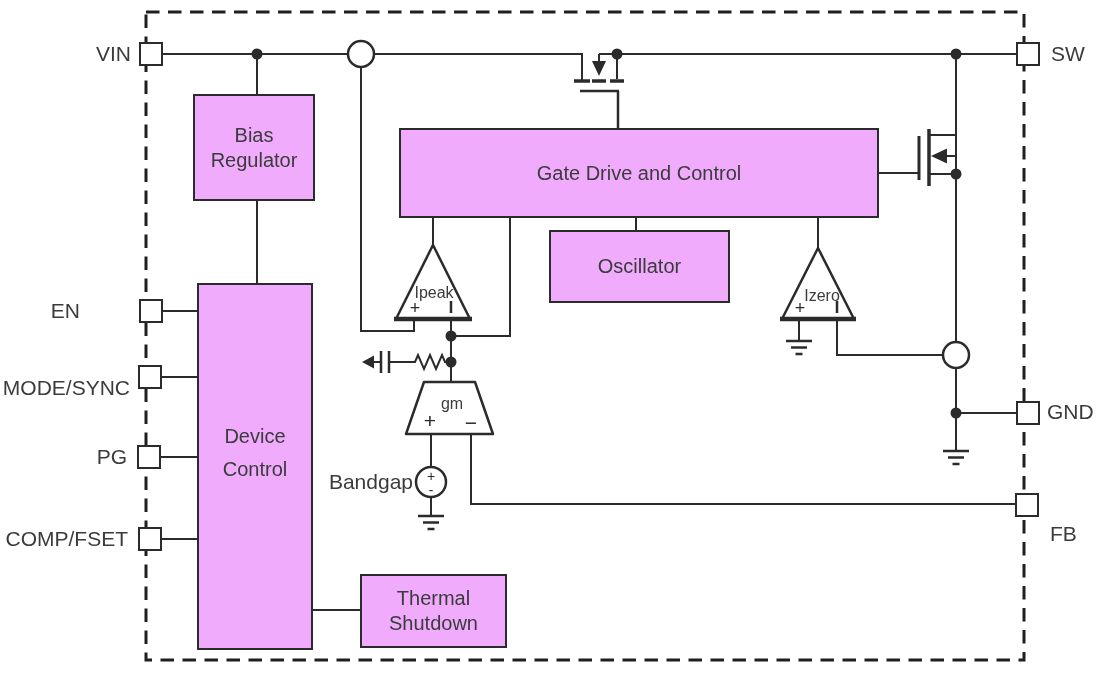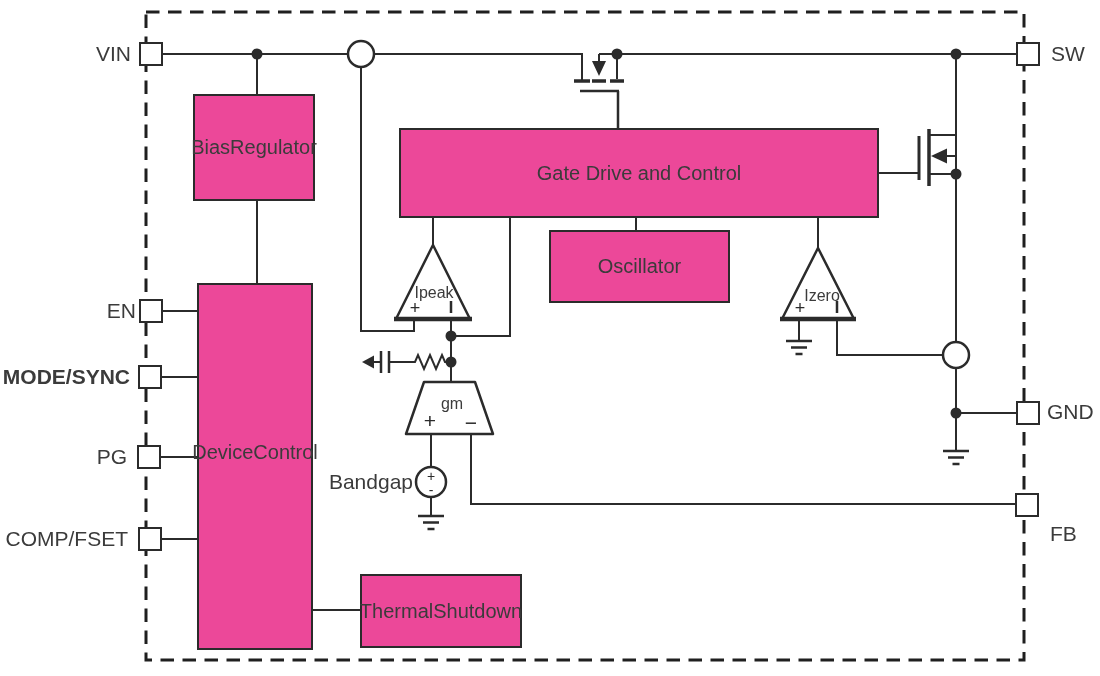--- a/index.html
+++ b/index.html
@@ -2,22 +2,22 @@
 <html><head>
 <meta charset="utf-8">
 <style>
   html,body{margin:0;padding:0;background:#fff;}
   .canvas{
     position:relative;width:1100px;height:676px;background:#fff;
     font-family:"Liberation Sans", sans-serif;overflow:hidden;
   }
   .canvas svg{position:absolute;left:0;top:0;z-index:1;}
   .block{
-    position:absolute;box-sizing:border-box;border:2.5px solid #2b2b2b;background:#ec4899;
-    display:flex;flex-direction:row;align-items:center;justify-content:center;
+    position:absolute;box-sizing:border-box;border:2.5px solid #2b2b2b;background:#f0abfc;
+    display:flex;flex-direction:column;align-items:center;justify-content:center;
     font-size:20px;color:#3b3b3b;line-height:25px;z-index:2;text-align:center;
   }
   .pin{
     position:absolute;box-sizing:border-box;width:24px;height:24px;
     border:2.5px solid #2b2b2b;background:#fff;z-index:2;
   }
   .lbl{
     position:absolute;z-index:3;color:#3b3b3b;font-size:21px;white-space:nowrap;
     transform:translate(-50%,-50%);
   }
@@ -131,37 +131,37 @@
   </div>
 
   <div class="block" style="left:399px;top:128px;width:480px;height:90px;">
     <span>Gate Drive and Control</span>
   </div>
 
   <div class="block" style="left:549px;top:230px;width:181px;height:73px;">
     <span>Oscillator</span>
   </div>
 
-  <div class="block" style="left:360px;top:574px;width:162px;height:74px;">
+  <div class="block" style="left:360px;top:574px;width:147px;height:74px;">
     <span>Thermal</span>
     <span>Shutdown</span>
   </div>
 
   <div class="pin" style="left:139px;top:42px;"></div>
   <div class="pin" style="left:139px;top:299px;"></div>
   <div class="pin" style="left:138px;top:365px;"></div>
   <div class="pin" style="left:137px;top:445px;"></div>
   <div class="pin" style="left:138px;top:527px;"></div>
   <div class="pin" style="left:1016px;top:42px;"></div>
   <div class="pin" style="left:1016px;top:401px;"></div>
   <div class="pin" style="left:1015px;top:493px;"></div>
 
   <div class="lbl ralign" style="right:969px;top:54px;">VIN</div>
-  <div class="lbl ralign" style="right:964px;top:311px;">EN</div>
-  <div class="lbl ralign" style="right:970px;top:377px;font-weight:bold;">MODE/SYNC</div>
+  <div class="lbl ralign" style="right:1020px;top:311px;">EN</div>
+  <div class="lbl ralign" style="right:970px;top:388px;">MODE/SYNC</div>
   <div class="lbl ralign" style="right:973px;top:457px;">PG</div>
   <div class="lbl ralign" style="right:972px;top:539px;">COMP/FSET</div>
   <div class="lbl lalign" style="left:1051px;top:54px;">SW</div>
   <div class="lbl lalign" style="left:1047px;top:412px;">GND</div>
   <div class="lbl lalign" style="left:1050px;top:505px;margin-top:29px;">FB</div>
 
   <div class="lbl sm" style="left:434px;top:293px;">Ipeak</div>
   <div class="lbl sign" style="left:415px;top:308px;">+</div>
 
   <div class="lbl sm" style="left:822px;top:296px;">Izero</div>

